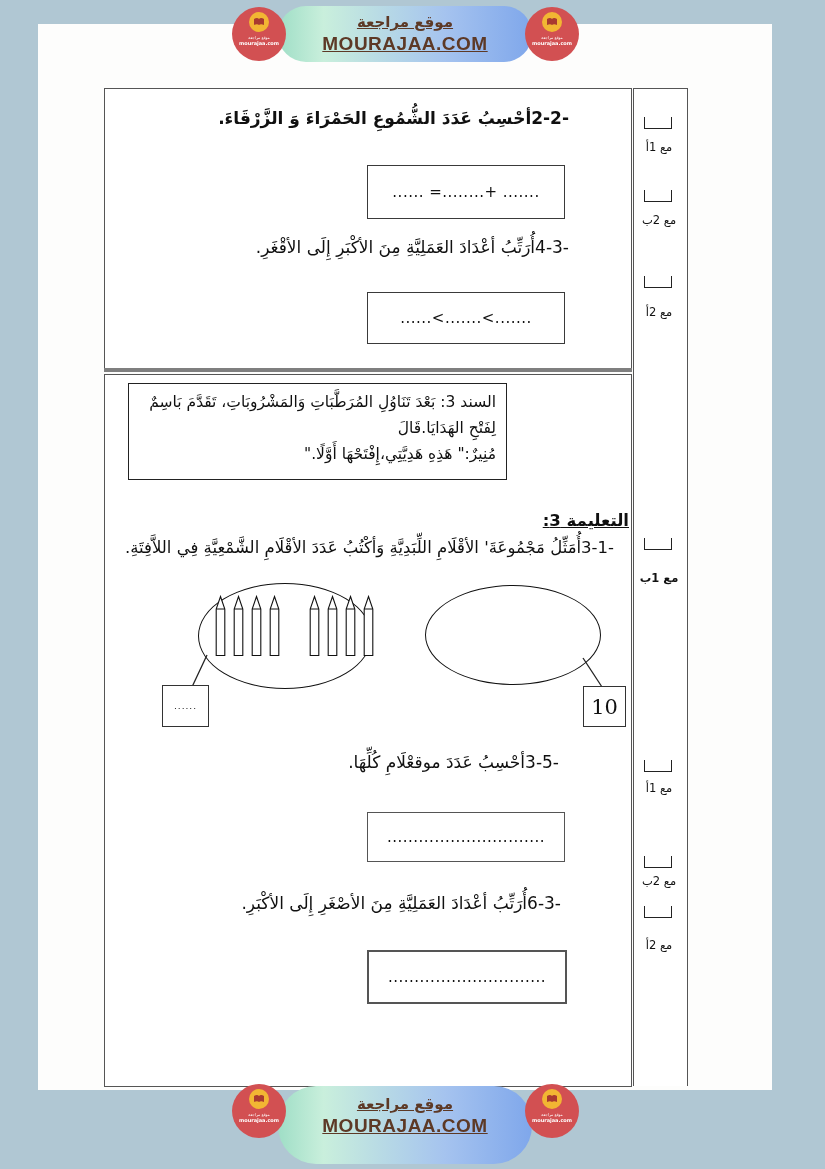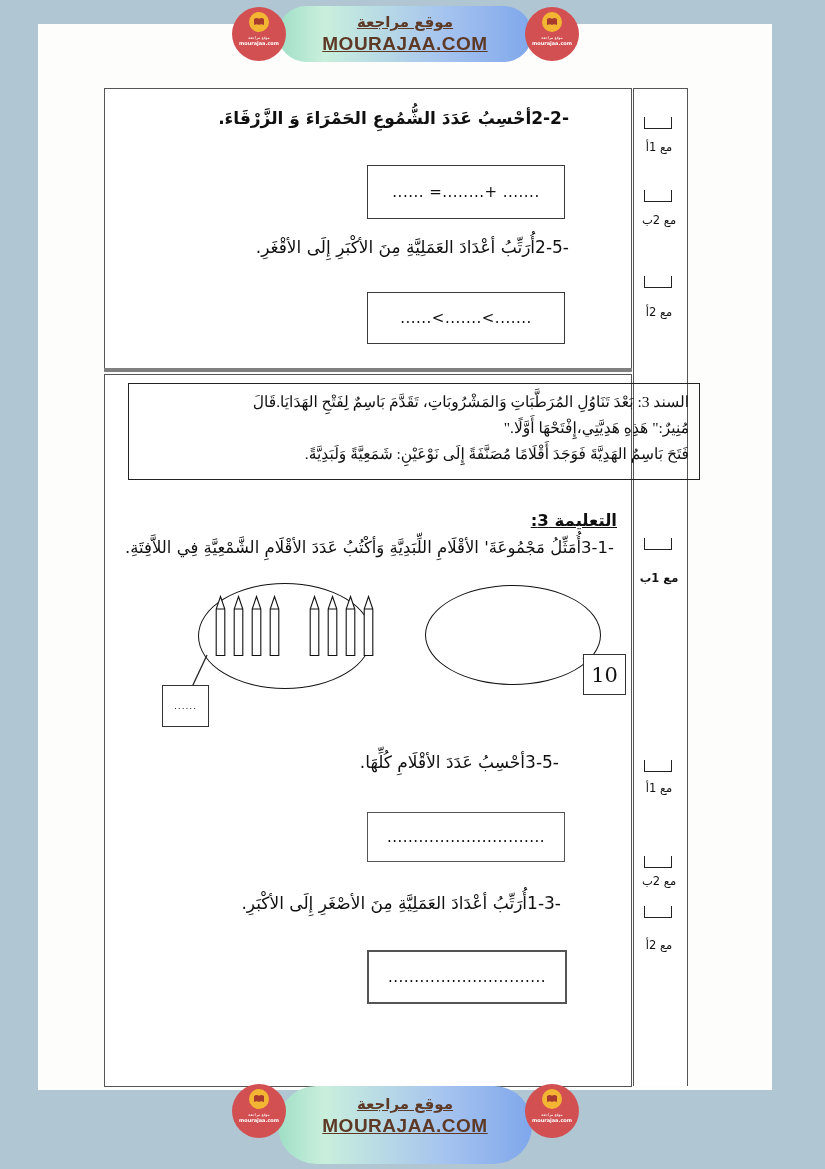--- a/index.html
+++ b/index.html
@@ -62,24 +62,24 @@
     position:absolute;direction:rtl;text-align:right;white-space:nowrap;
     font-size:17px;color:#101010;
   }
   .qnum{direction:ltr;unicode-bidi:embed;margin-inline-end:6px;}
   .ansbox{
     position:absolute;border:1.5px solid #3a3a3a;background:#fff;
     display:flex;align-items:center;justify-content:center;
     font-size:15px;color:#111;letter-spacing:.5px;
   }
   .sanad{
-    position:absolute;left:128px;top:383px;width:572px;height:97px;
+    position:absolute;left:128px;top:383px;width:379px;height:97px;
     border:1.6px solid #222;box-sizing:border-box;
     direction:rtl;text-align:right;padding:5px 10px 0 6px;
-    font-size:15.5px;line-height:26px;color:#101010;font-family:Liberation Serif, serif;
+    font-size:15.5px;line-height:26px;color:#101010;
   }
   .heading{
     position:absolute;direction:rtl;text-align:right;white-space:nowrap;
     font-size:16.5px;color:#101010;text-decoration:underline;font-weight:bold;
   }
   
   .oval{
     position:absolute;border:1.4px solid #111;border-radius:50%;background:transparent;
   }
   .pencils{
@@ -112,33 +112,32 @@
 <div class="margincol"></div>
 
 <div class="qline" style="right:250px;top:108px;font-weight:bold;">
   <span class="qnum">2-2-</span><span>أحْسِبُ عَدَدَ الشُّمُوعِ الحَمْرَاءَ وَ الزَّرْقَاءَ.</span>
 </div>
 <div class="ansbox" style="left:367px;top:165px;width:196px;height:52px;">
   <span dir="ltr">...... =........+ .......</span>
 </div>
 
 <div class="qline" style="right:250px;top:237px;">
-  <span class="qnum">2-5-</span><span>أُرَتِّبُ أعْدَادَ العَمَلِيَّةِ مِنَ الأكْبَرِ إِلَى الأقْغَرِ.</span>
+  <span class="qnum">4-3-</span><span>أُرَتِّبُ أعْدَادَ العَمَلِيَّةِ مِنَ الأكْبَرِ إِلَى الأقْغَرِ.</span>
 </div>
 <div class="ansbox" style="left:367px;top:292px;width:196px;height:50px;">
   <span dir="ltr">......&lt;.......&lt;.......</span>
 </div>
 
 <div class="sanad">
   <div>السند 3: بَعْدَ تَنَاوُلِ المُرَطَّبَاتِ وَالمَشْرُوبَاتِ، تَقَدَّمَ بَاسِمٌ لِفَتْحِ الهَدَايَا.قَالَ</div>
   <div>مُنِيرٌ:" هَذِهِ هَدِيَّتِي،إِفْتَحْهَا أَوَّلًا."</div>
-  <div>فَتَحَ بَاسِمٌ الهَدِيَّةَ فَوَجَدَ أَقْلَامًا مُصَنَّفَةً إِلَى نَوْعَيْنِ: شَمَعِيَّةً وَلَبَدِيَّةً.</div>
-</div>
-
-<div class="heading" style="right:208px;top:511px;">التعليمة 3:</div>
+</div>
+
+<div class="heading" style="right:196px;top:511px;">التعليمة 3:</div>
 
 <div class="qline" style="right:205px;top:538px;font-size:16.5px;margin-left:28px;">
   <span class="qnum">3-1-</span><span>أُمَثِّلُ مَجْمُوعَةَ' الأقْلَامِ اللِّبَدِيَّةِ وَأكْتُبُ عَدَدَ الأقْلَامِ الشَّمْعِيَّةِ فِي اللاَّفِتَةِ.</span>
 </div>
 
 <div class="oval" style="left:198px;top:583px;width:172px;height:104px;"></div>
 <div class="oval" style="left:425px;top:585px;width:174px;height:98px;"></div>
 <div class="pencils">
     <svg width="13" height="62" viewBox="0 0 13 62">
       <path d="M6.5 1.5 L10.8 14 L10.8 60.5 L2.2 60.5 L2.2 14 Z" fill="#fff" stroke="#111" stroke-width="1.1"></path>
@@ -175,33 +174,33 @@
   </div>
 
 <svg class="overlay" width="825" height="1169">
   <line x1="207" y1="655" x2="192" y2="687" stroke="#222" stroke-width="1.3"></line>
   <line x1="583" y1="658" x2="602" y2="687" stroke="#222" stroke-width="1.3"></line>
 </svg>
 
 <div class="tagbox" style="left:162px;top:685px;width:45px;height:40px;font-size:9px;letter-spacing:1px;">
   <span>......</span>
 </div>
-<div class="tagbox" style="left:583px;top:654px;width:41px;height:39px;font-size:21px;font-family:'DejaVu Serif',serif;border-width:1.8px;">
+<div class="tagbox" style="left:583px;top:686px;width:41px;height:39px;font-size:21px;font-family:'DejaVu Serif',serif;border-width:1.8px;">
   <span>10</span>
 </div>
 
 <div class="qline" style="right:260px;top:752px;">
-  <span class="qnum">3-5-</span><span>أحْسِبُ عَدَدَ الأقْلَامِ كُلِّهَا.</span>
+  <span class="qnum">3-5-</span><span>أحْسِبُ عَدَدَ موقعْلَامِ كُلِّهَا.</span>
 </div>
 <div class="ansbox" style="left:367px;top:812px;width:196px;height:48px;border-color:#555;">
   <span dir="ltr">..............................</span>
 </div>
 
 <div class="qline" style="right:258px;top:893px;">
-  <span class="qnum">1-3-</span><span>أُرَتِّبُ أعْدَادَ العَمَلِيَّةِ مِنَ الأصْغَرِ إِلَى الأكْبَرِ.</span>
+  <span class="qnum">6-3-</span><span>أُرَتِّبُ أعْدَادَ العَمَلِيَّةِ مِنَ الأصْغَرِ إِلَى الأكْبَرِ.</span>
 </div>
 <div class="ansbox" style="left:367px;top:950px;width:196px;height:50px;border-width:2px;border-color:#555;">
   <span dir="ltr">..............................</span>
 </div>
 
 <div class="scorebracket" style="top:117px;"></div>
 <div class="scorelabel" style="top:140px;">مع 1أ</div>
 
 <div class="scorebracket" style="top:190px;"></div>
 <div class="scorelabel" style="top:213px;">مع 2ب</div>

